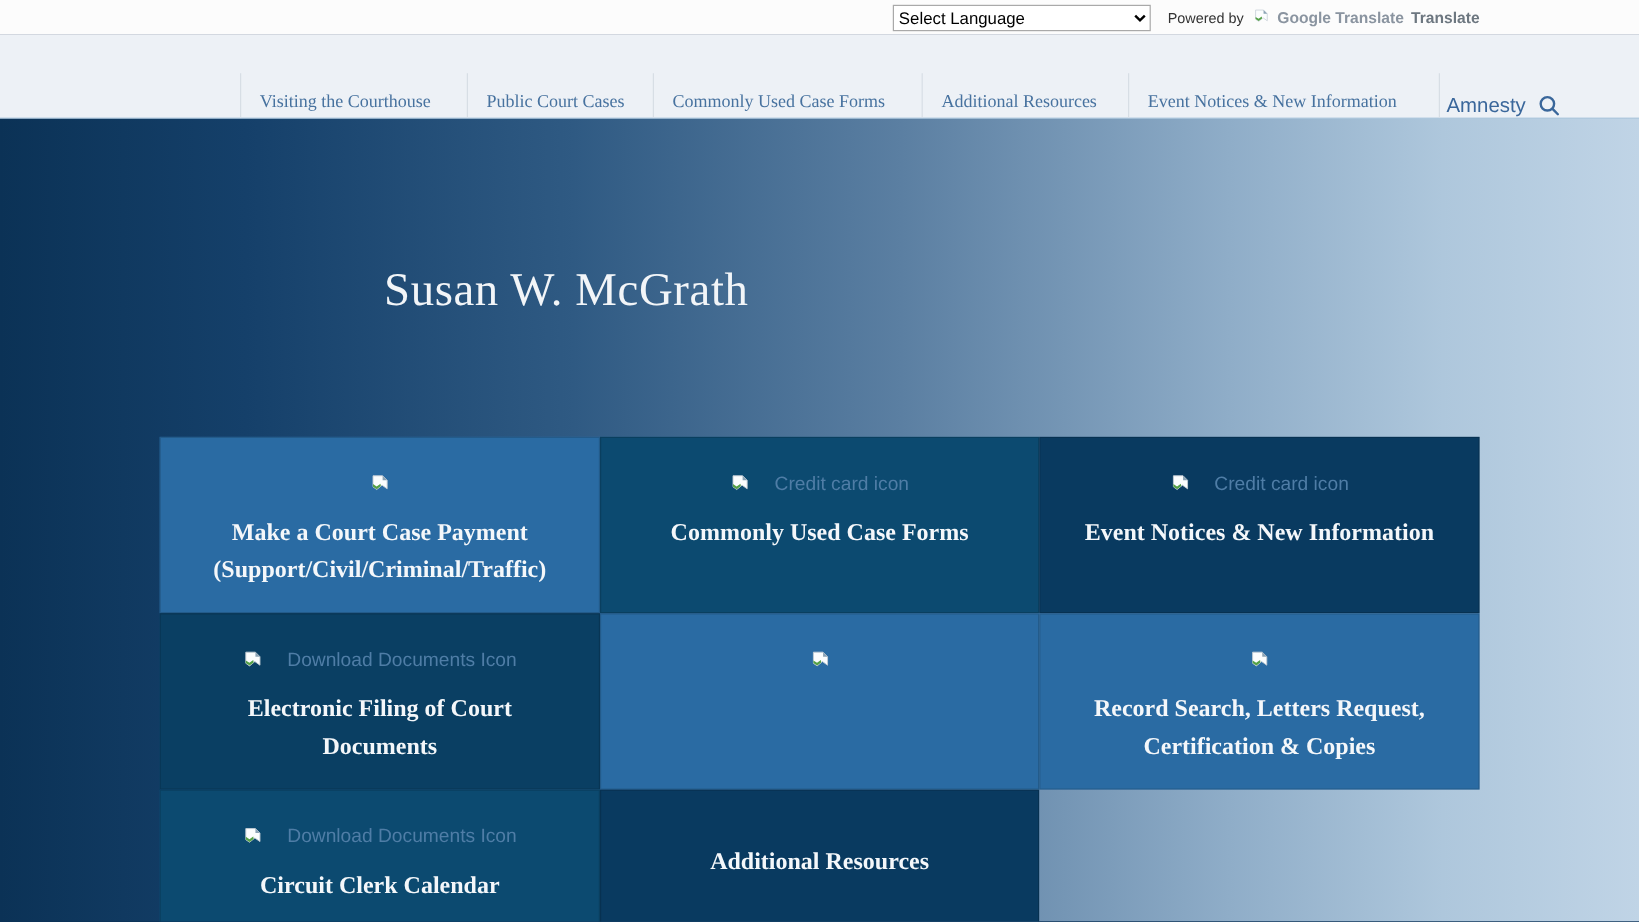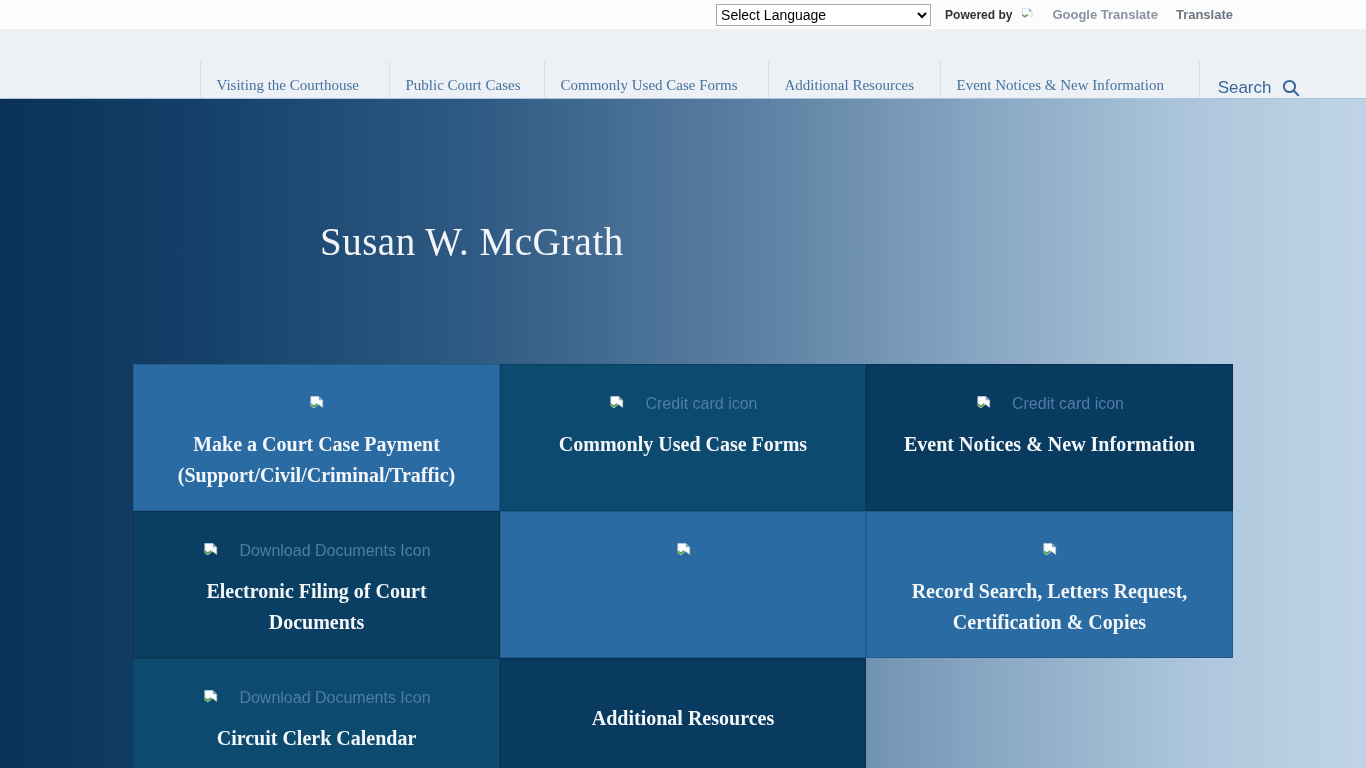--- a/index.html
+++ b/index.html
@@ -5,22 +5,22 @@
   * { margin:0; padding:0; box-sizing:border-box; }
   html,body { width:1366px; height:768px; overflow:hidden; }
   body { font-family:"Liberation Serif","DejaVu Serif",serif; background:#0b3256; }
 
   
   .topbar { height:29px; background:#fcfcfc; display:flex; align-items:center; }
   .topbar-inner { width:1100px; margin:0 auto; display:flex; align-items:center; justify-content:flex-end; gap:8px;
                   font-family:"Liberation Sans","DejaVu Sans",sans-serif; }
   .lang-select { width:215px; height:22px; font-size:14px; font-family:"Liberation Sans",sans-serif;
                  border:1px solid #a9a9a9; background:#fff; color:#000; margin-right:6px; }
-  .powered-by { font-size:12px; font-weight:bold; color:#333; white-space:nowrap; }
-  .gt-label { font-size:13px; font-weight:bold; color:#6d7780; white-space:nowrap; display:flex; align-items:center; gap:18px; }
+  .powered-by { font-size:12px; font-weight:normal; color:#333; white-space:nowrap; }
+  .gt-label { font-size:13px; font-weight:bold; color:#6d7780; white-space:nowrap; display:flex; align-items:center; gap:6px; }
   .gt-alt { color:#8a94a0; }
 
   
   .navbar { height:70px; background:#edf1f6; border-bottom:1px solid #a9c6de; }
   .navbar-inner { width:1233px; margin:0 auto; padding-left:133px; display:flex; height:100%;align-items:flex-end; }
   .nav-item { border-left:1px solid #d7dee5; padding:12px 16px 0 16px; font-size:15px; line-height:25px;
               color:#47729f; cursor:pointer; }
   .nav-item:nth-child(1){ width:189px; }
   .nav-item:nth-child(2){ width:155px; }
   .nav-item:nth-child(3){ width:224px; }
@@ -89,21 +89,21 @@
     <div class="nav-item">
       <span>Commonly Used Case Forms</span>
     </div>
     <div class="nav-item">
       <span>Additional Resources</span>
     </div>
     <div class="nav-item">
       <span>Event Notices &amp; New Information</span>
     </div>
     <div class="nav-search">
-      <span>Search</span>
+      <span>Amnesty</span>
       <svg class="search-icon" width="18" height="18" viewBox="0 0 18 18">
         <circle cx="7.5" cy="7.5" r="5.6" fill="none" stroke="#3a679b" stroke-width="2"></circle>
         <line x1="11.8" y1="11.8" x2="16.2" y2="16.2" stroke="#3a679b" stroke-width="2" stroke-linecap="round"></line>
       </svg>
     </div>
   </div>
 </div>
 
 <div class="main">
 

